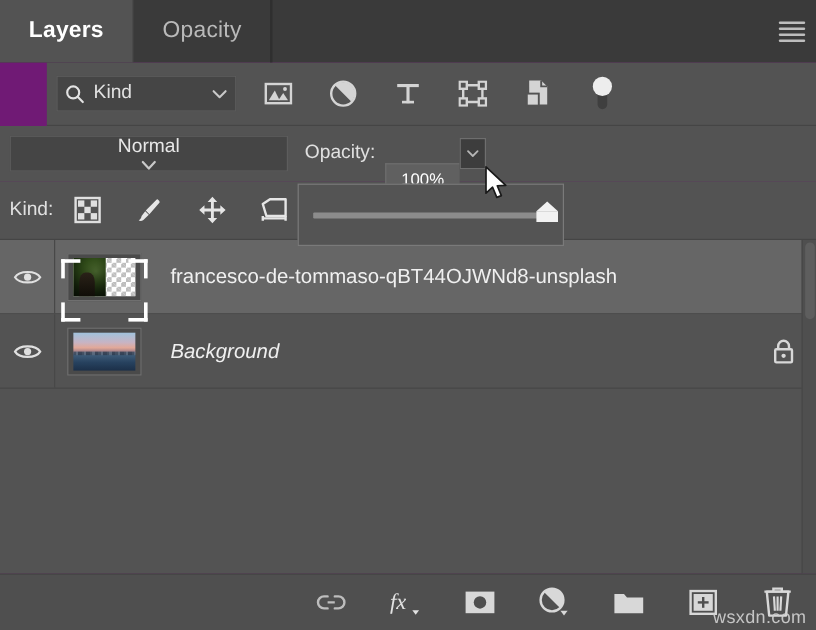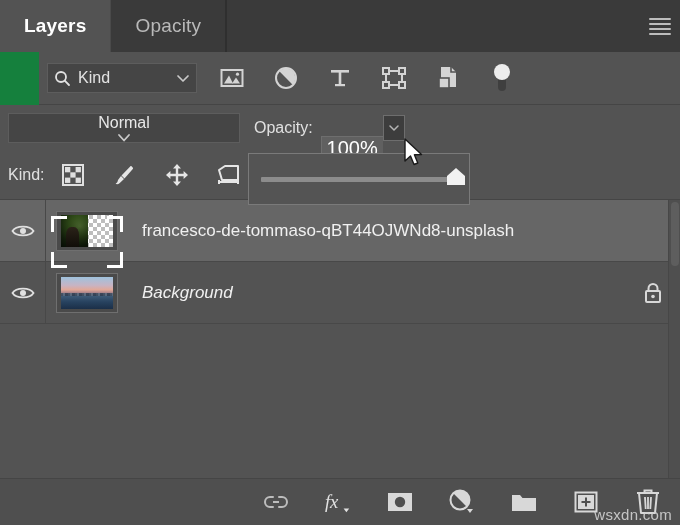--- a/index.html
+++ b/index.html
@@ -9,21 +9,21 @@
   body {
     width: 680px; height: 525px;
     font-family: "Liberation Sans", sans-serif;
     color: #d6d6d6;
     overflow: hidden;
     position: relative;
     -webkit-font-smoothing: antialiased;
   }
   .panel {
     position: absolute; inset: 0;
-    background: #15803d;
+    background: #701a75;
     display: flex; flex-direction: column; justify-content: center;
   }
 
   
   .tabbar {
     position: relative;
     height: 52px;
     background: #3a3a3a;
     display: flex;
     align-items: stretch;
@@ -113,21 +113,21 @@
     display: flex; align-items: center;
     margin-left: 14px;
   }
   .opacity-label { font-size: 16px; color: #e0e0e0; margin-right: 8px; }
   .opacity-field {
     width: 62px; height: 26px;
     background: #606060;
     border: 1px solid #6e6e6e;
     border-right: none;
     display: flex; align-items: center; justify-content: center;
-    font-size: 20px; color: #ffffff;
+    font-size: 14px; color: #ffffff;
     box-sizing: border-box;
     cursor: text;
     margin-top: 41px;
   }
   .opacity-arrow {
     width: 22px; height: 26px;
     background: #3d3d3d;
     border: 1px solid #6e6e6e;
     display: flex; align-items: center; justify-content: center;
     box-sizing: border-box;

